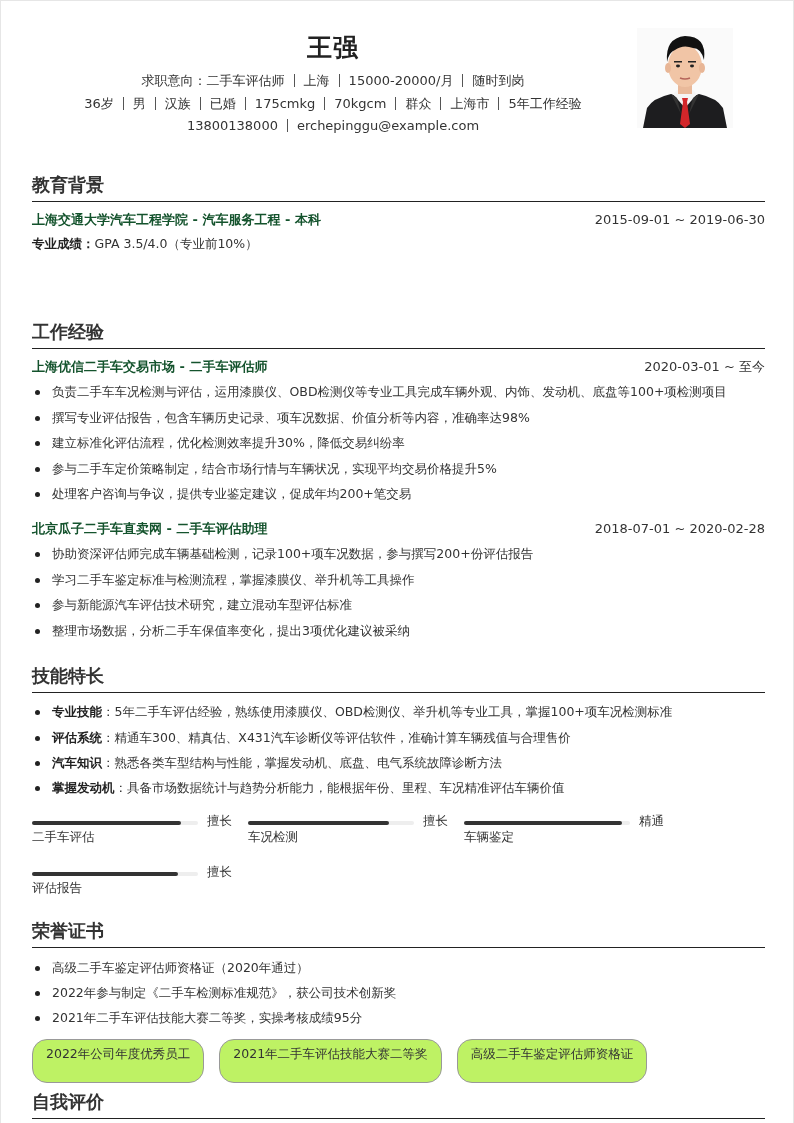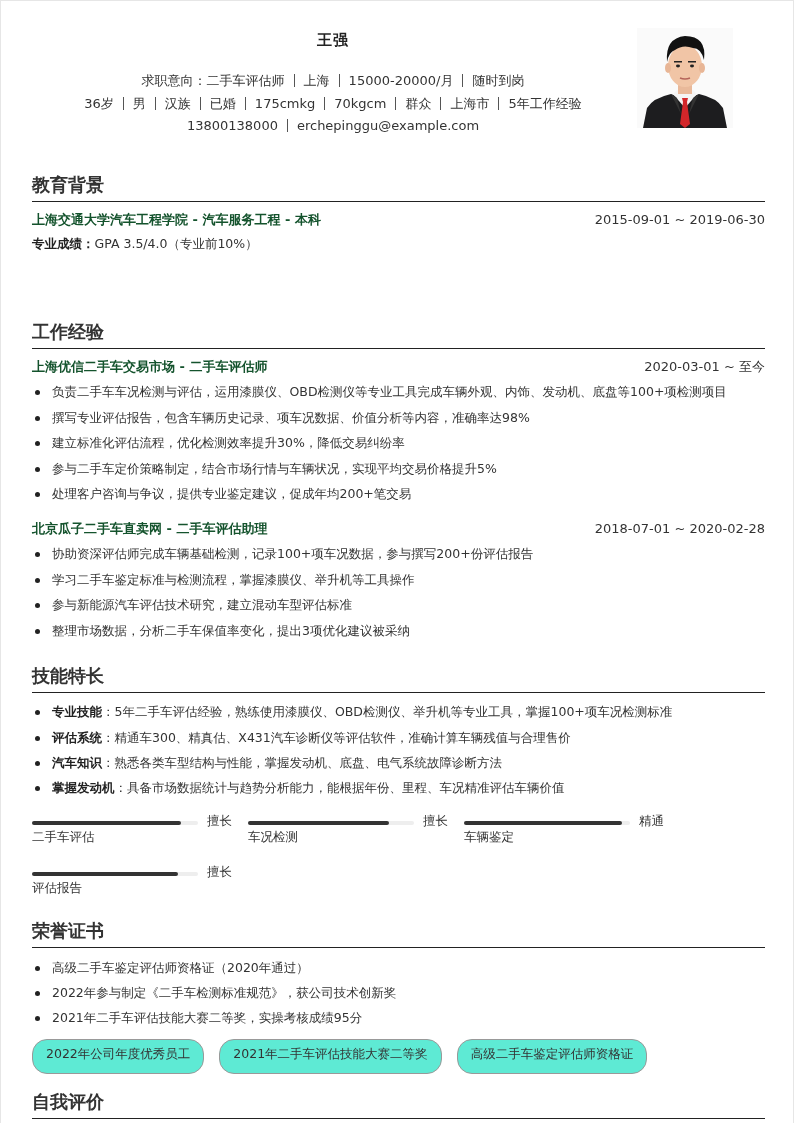--- a/index.html
+++ b/index.html
@@ -1,21 +1,21 @@
 <!DOCTYPE html>
 <html><head>
 <meta charset="utf-8">
 <style>
   * { box-sizing: border-box; margin: 0; padding: 0; }
   html, body { width: 794px; height: 1123px; overflow: hidden; background: #ffffff; }
   body { font-family: "DejaVu Sans", "Liberation Sans", sans-serif; color: #222; position: relative; }
   .page { position: absolute; left: 0; top: 0; width: 794px; height: 1123px; border-top: 1px solid #e6e6e6; border-left: 1px solid #e6e6e6; border-right: 1px solid #e6e6e6; }
 
   .header { position: absolute; left: 0; top: 0; width: 794px; height: 150px; }
-  .name { position: absolute; top: 30px; left: 0; width: 664px; text-align: center; font-size: 15px; font-weight: bold; color: #222; letter-spacing: 1px; }
+  .name { position: absolute; top: 30px; left: 0; width: 664px; text-align: center; font-size: 25px; font-weight: bold; color: #222; letter-spacing: 1px; }
   .info-line { position: absolute; left: 0; width: 664px; text-align: center; font-size: 13px; color: #333; white-space: nowrap; }
   .info-line .sep { display: inline-block; width: 1px; height: 13px; background: #555; margin: 0 9px; vertical-align: -2px; }
   .line1 { top: 71px; }
   .line2 { top: 94px; }
   .line3 { top: 117px; }
 
   .avatar { position: absolute; left: 636px; top: 27px; width: 96px; height: 100px; background: #fafafa; overflow: hidden; }
 
   .section { position: absolute; left: 31px; width: 733px; }
   .sec-title { font-size: 18px; font-weight: bold; color: #333; height: 24px; line-height: 24px; }
@@ -33,21 +33,21 @@
   .bullet .txt { position: absolute; left: 20px; }
   .bullet b { color: #222; }
 
   .skill { position: absolute; height: 40px; width: 210px; }
   .skill .track { position: absolute; left: 0; top: 6px; width: 166px; height: 4px; background: #eeeeee; border-radius: 2px; }
   .skill .fill { position: absolute; left: 0; top: 0; height: 4px; background: #333; border-radius: 2px; }
   .skill .level { position: absolute; left: 175px; top: -2px; font-size: 12.5px; color: #333; }
   .skill .sname { position: absolute; left: 0; top: 14px; font-size: 12.5px; color: #333; }
 
   .tags { position: absolute; left: 0; top: 0; display: flex; gap: 15px; }
-  .tag { height: 35px; line-height: 27px; padding: 0 13px; border: 1px solid #999; border-radius: 15px; background: #5eead4; font-size: 12.5px; color: #333; white-space: nowrap; }
+  .tag { height: 44px; line-height: 27px; padding: 0 13px; border: 1px solid #999; border-radius: 15px; background: #bef264; font-size: 12.5px; color: #333; white-space: nowrap; }
 </style>
 </head>
 <body>
 
 <div class="page">
 
   <div class="header">
     <div class="name">王强</div>
 
     <div class="info-line line1">

